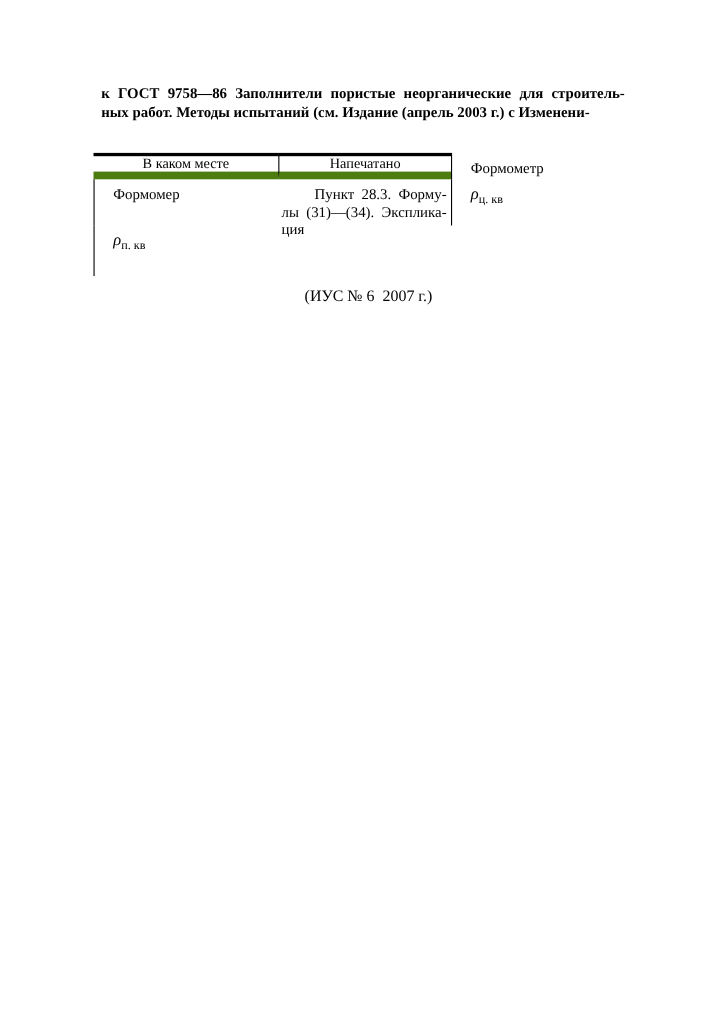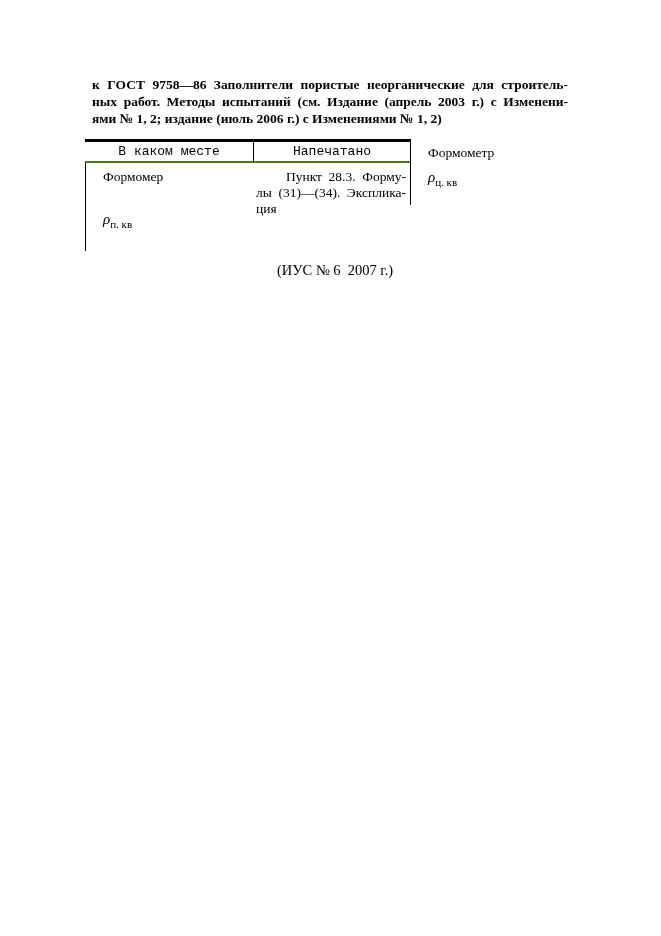--- a/index.html
+++ b/index.html
@@ -43,26 +43,25 @@
     grid-template-columns: 168px 157px 157px;
     grid-template-rows: 24px 42px 46px;
     font-size: 13.5px;
     box-sizing: border-box;
   }
   .errata-table > div {
     box-sizing: border-box;
   }
   .th {
     border-top: 3px solid #000;
-    border-bottom: 2px solid #4d7c0f;
+    border-bottom: 7px solid #4d7c0f;
     display: flex;
     align-items: center;
     justify-content: center;
     font-size: 13px;
-    font-family: Liberation Mono, monospace;
   }
   .vline {
     border-left: 1px solid #000;
   }
   .cell {
     padding-top: 6px;
   }
   .loc-cell {
     padding-left: 3px;
     padding-right: 4px;
@@ -102,21 +101,20 @@
   }
 </style>
 </head>
 <body>
 
 <div class="page">
 
   <div class="doc-header">
     <div class="hline">к ГОСТ  9758—86 Заполнители пористые неорганические для строитель-</div>
     <div class="hline">ных работ. Методы испытаний (см. Издание (апрель 2003 г.) с Изменени-</div>
-    <div class="hline">ями № 1, 2; издание (июль 2006 г.) с Изменениями № 1, 2)</div>
   </div>
 
   <div class="errata-table">
 
     <div class="th">В каком месте</div>
     <div class="th vline">Напечатано</div>
 
     <div class="cell val-cell vline">
       <span>Формометр</span>
     </div>

